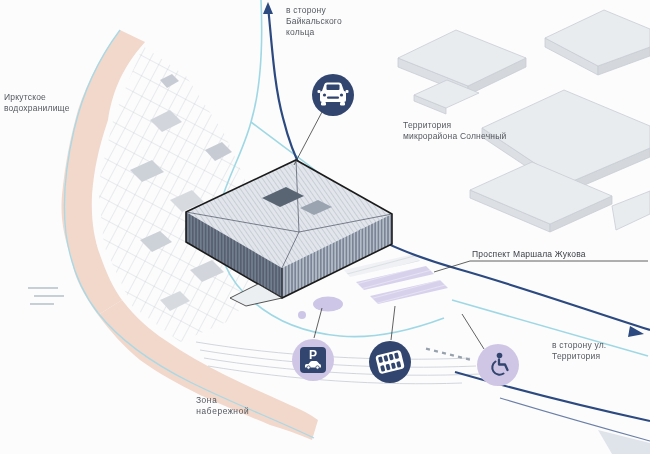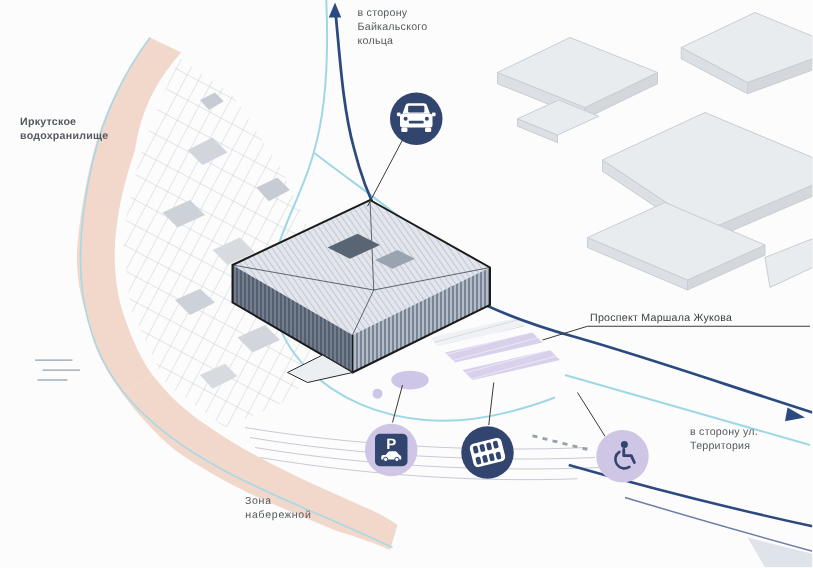--- a/index.html
+++ b/index.html
@@ -215,21 +215,22 @@
     <g transform="translate(498,365)">
       <circle cx="1.5" cy="-9.5" r="2.8" fill="#31456f"></circle>
       <path d="M1,-5.5 L1,-0.5 L7,-0.5 L9.5,5" fill="none" stroke="#31456f" stroke-width="2.3" stroke-linecap="round" stroke-linejoin="round"></path>
       <path d="M-2.5,-3.5 A7.2,7.2 0 1 0 5.5,8.5" fill="none" stroke="#31456f" stroke-width="2.1" stroke-linecap="round"></path>
     </g>
   </g>
 </svg>
 
   <div class="map-label center" style="left:286px;top:5px;width:82px;">в сторону Байкальского кольца</div>
 
-  <div class="map-label center" style="left:16px;top:92px;width:92px;font-weight:bold;">Иркутское водохранилище</div>
-
+  <div class="map-label center" style="left:4px;top:92px;width:92px;">Иркутское водохранилище</div>
+
+  <div class="map-label" style="left:403px;top:120px;width:104px;">Территория микрорайона Солнечный</div>
 
   <div class="map-label dark nowrap" style="left:472px;top:249px;">Проспект Маршала Жукова</div>
 
   <div class="map-label center" style="left:552px;top:340px;width:92px;">в сторону ул. Территория</div>
 
   <div class="map-label center" style="left:196px;top:396px;width:78px;font-family:Liberation Mono, monospace;">Зона набережной</div>
 </div>
 
 </body></html>

